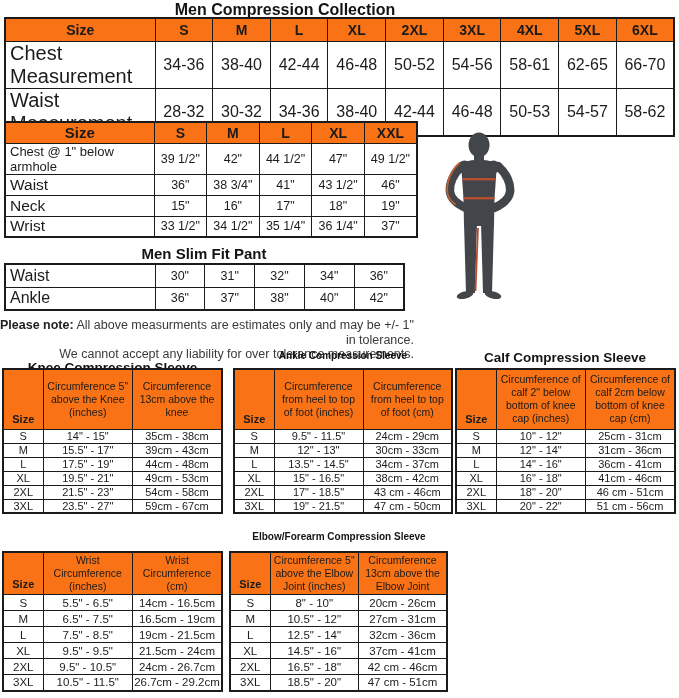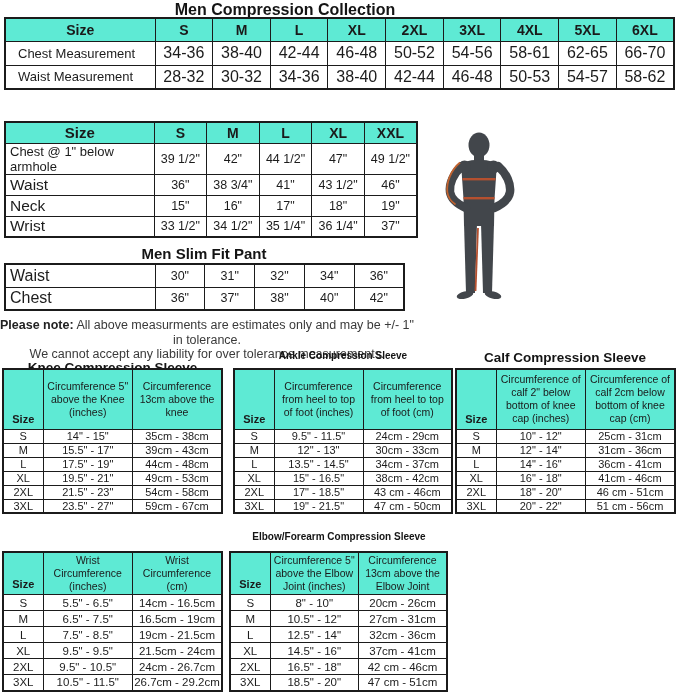--- a/index.html
+++ b/index.html
@@ -13,28 +13,28 @@
   #t3-title { top:245px; left:4px; width:400px; font-size:15px; }
   #knee-title  { top:350px; left:2px;   width:221px; font-size:13.5px;margin-top:10px; }
   #ankle-title { top:350px; left:232px; width:222px; font-size:10px; }
   #calf-title  { top:350px; left:453px; width:224px; font-size:13.5px; }
   #wrist-title { top:562px; left:2px;   width:221px; font-size:14px; }
   #elbow-title { top:531px; left:227px; width:224px; font-size:10px; }
 
   table { position:absolute; border-collapse:collapse; table-layout:fixed; background:#fff;
           border:2px solid #1b1b1b; }
   th, td { border:1px solid #1b1b1b; text-align:center; color:#1c1c1c; padding:0 2px; overflow:hidden; }
-  thead th { background:#5eead4; font-weight:bold; color:#1a1a1a; }
+  thead th { background:#f97316; font-weight:bold; color:#1a1a1a; }
 
   
   #t1 { top:17px; left:4px; width:671px; }
   #t1 thead th { font-size:14px; height:23px; }
   #t1 thead th:first-child { width:150px; }
   #t1 td { font-size:16px; height:24px; }
-  #t1 td:first-child { text-align:left; font-size:13px; padding-left:12px; }
+  #t1 td:first-child { text-align:left; font-size:20px; padding-left:4px; }
 
   
   #t2 { top:121px; left:4px; width:414px; }
   #t2 thead th { font-size:14px; height:21px; }
   #t2 thead th:first-child { width:149px; font-size:15px; }
   #t2 td { font-size:12.5px; height:21px; }
   #t2 td:first-child { text-align:left; font-size:15.5px; padding-left:4px; }
   #t2 tbody tr:first-child td:first-child { font-size:13px; }
 
   
@@ -51,21 +51,21 @@
   .bot thead th { height:40px;text-align:center; }
   .bot td { height:16px; font-size:11.5px; }
 
   #knee  { top:368px; left:2px;   width:221px; }
   #ankle { top:368px; left:233px; width:220px; }
   #calf  { top:368px; left:455px; width:221px; }
   #wrist { top:551px; left:2px;   width:221px; }
   #elbow { top:551px; left:229px; width:219px; }
 
   
-  .note { position:absolute; top:318px; left:0; width:414px; text-align:center;
+  .note { position:absolute; top:318px; left:0; width:414px; text-align:right;
           font-size:12.5px; line-height:14.5px; color:#3a3a3a; }
   .note b { color:#222; }
 
   
   #figure { position:absolute; left:437px; top:131px; width:86px; height:184px; }
 </style>
 </head>
 <body>
 
 <div class="canvas">
@@ -167,21 +167,21 @@
       <tbody>
         <tr>
           <td>Waist</td>
           <td>30"</td>
           <td>31"</td>
           <td>32"</td>
           <td>34"</td>
           <td>36"</td>
         </tr>
         <tr>
-          <td>Chest</td>
+          <td>Ankle</td>
           <td>36"</td>
           <td>37"</td>
           <td>38"</td>
           <td>40"</td>
           <td>42"</td>
         </tr>
       </tbody>
     </table>
 
   <div class="note">

